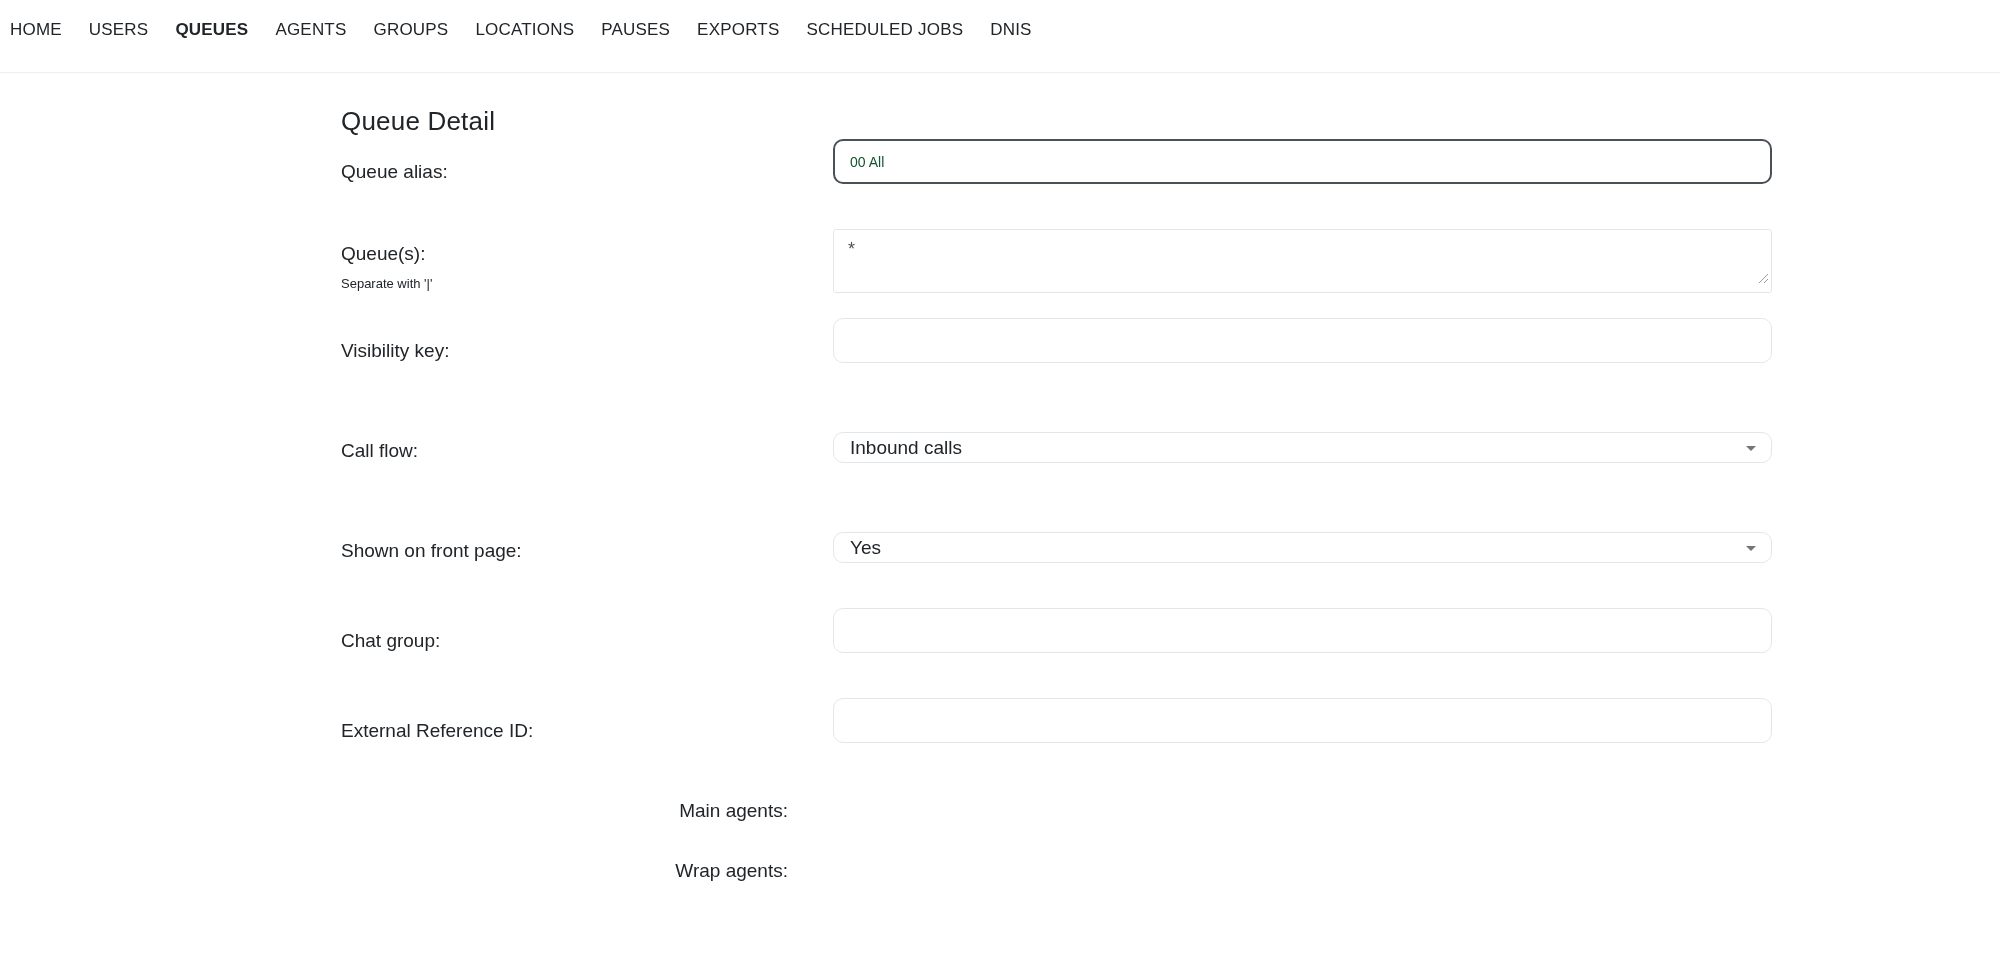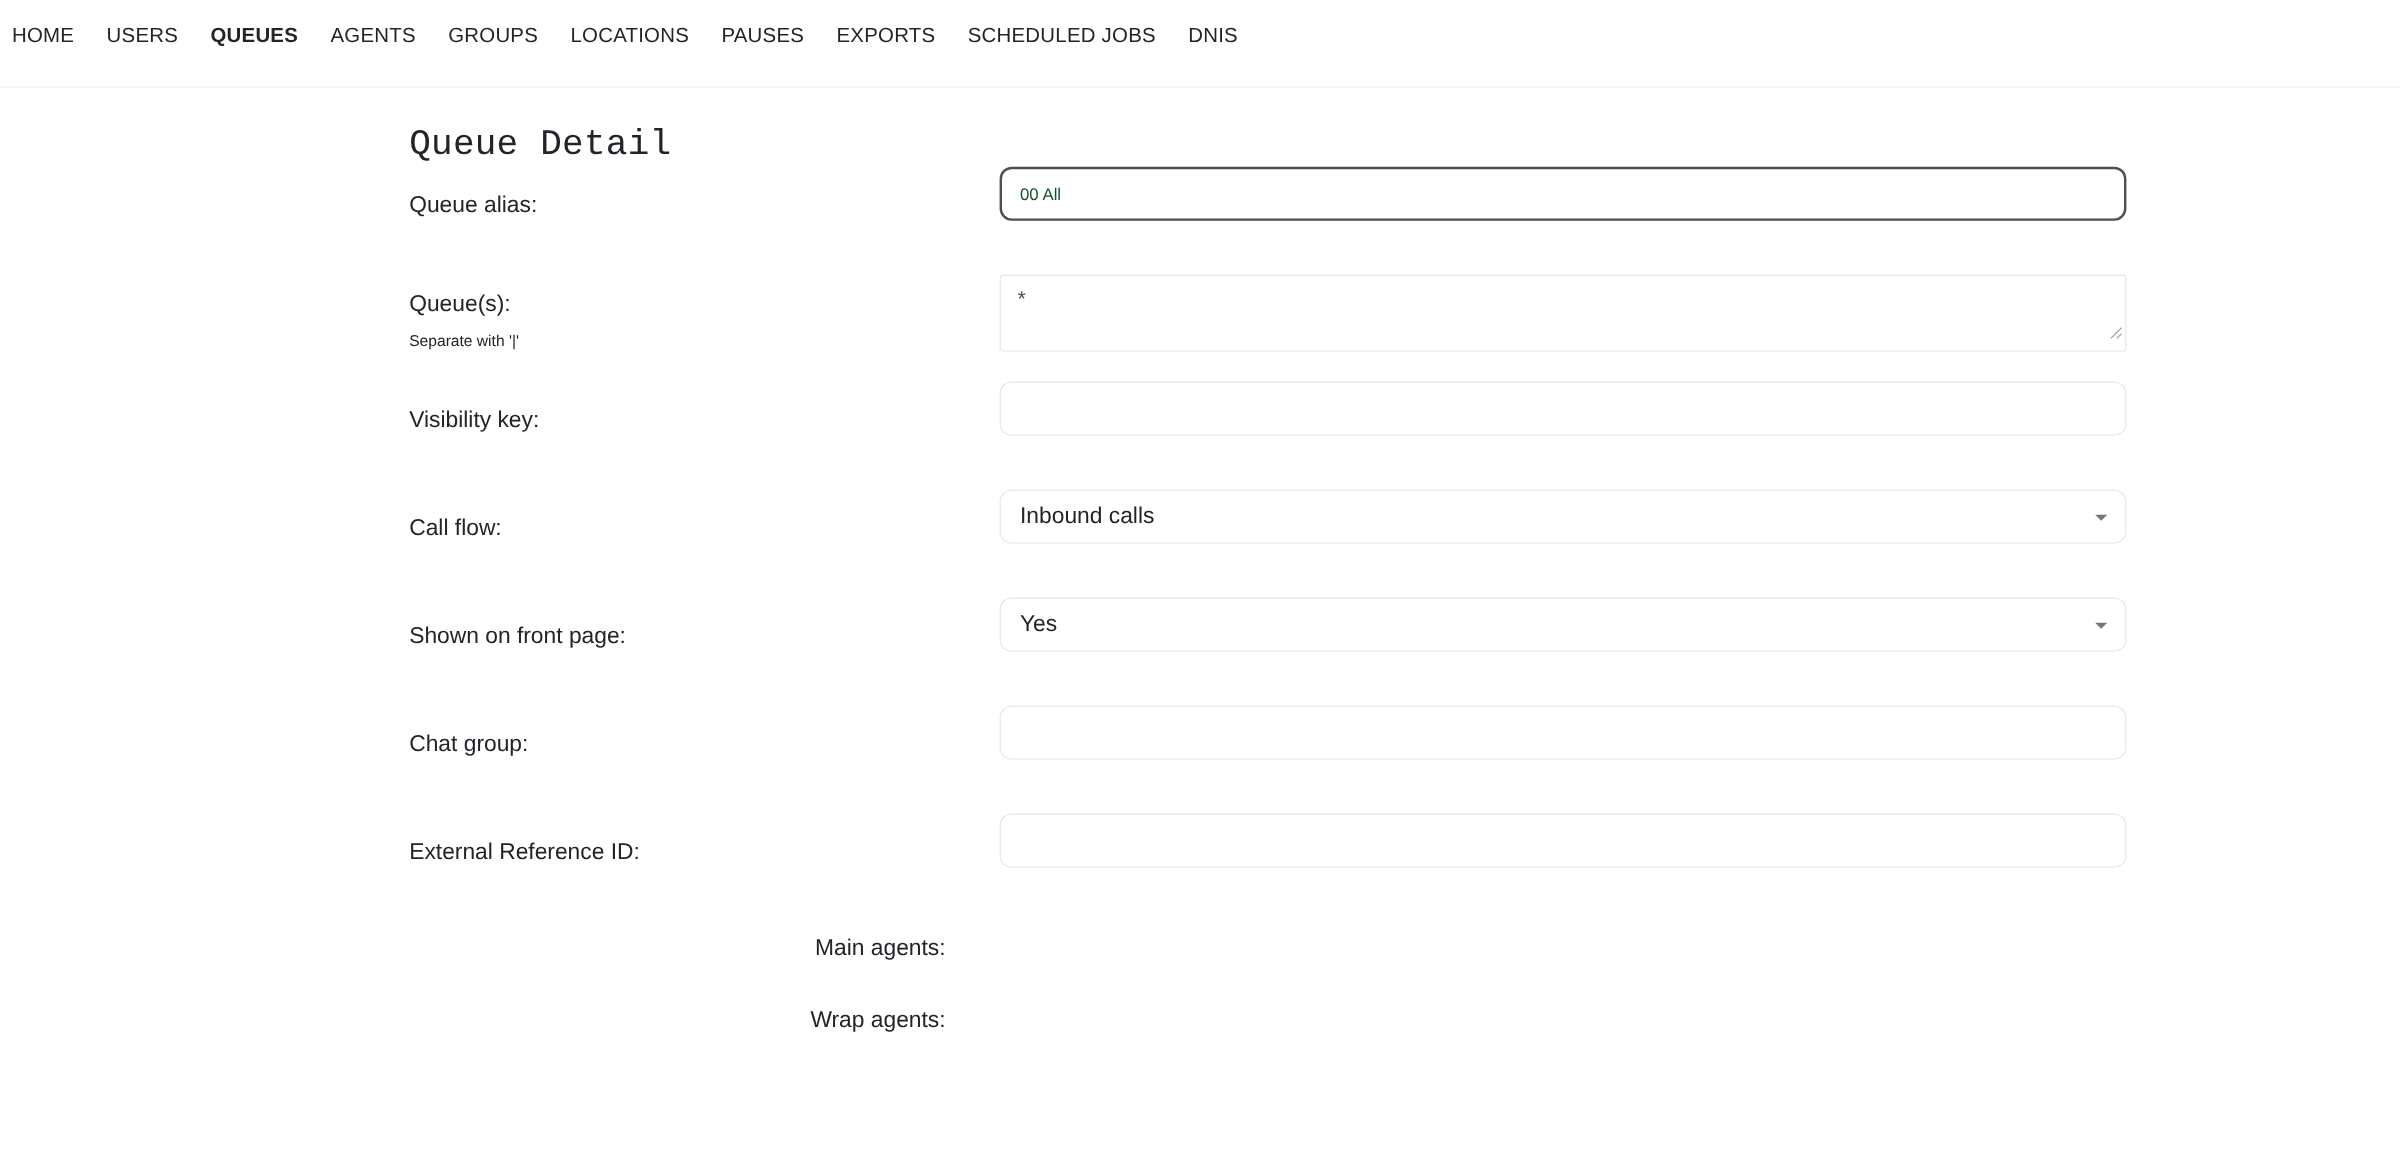--- a/index.html
+++ b/index.html
@@ -29,26 +29,25 @@
     letter-spacing: 0.2px;
     white-space: nowrap;
     cursor: pointer;
   }
   .top-nav a.active { font-weight: 700; }
 
   
   .content { padding-left: 341px; }
 
   .page-title {
-    font-size: 30px;
+    font-size: 26px;
     font-weight: 500;
     line-height: 36px;
     margin: 30px 0 0 0;
     letter-spacing: 0.2px;
-    font-family: Liberation Mono, monospace;
   }
 
   .form { margin-top: 0; }
 
   .form-row {
     display: flex;
     align-items: flex-end;
     margin-bottom: 45px;
   }
   .form-row.row-textarea { margin-bottom: 25px; }
@@ -87,30 +86,31 @@
     font-family: Liberation Sans, sans-serif;
   }
   .text-input.focused {
     border: 2px solid #495057;
     padding: 0 15px;
   }
 
   .select-box {
     position: relative;
     width: 100%;
-    height: 45px;
+    height: 31px;
     border: 1px solid #e4e7ea;
     border-radius: 10px;
     background: #ffffff;
     display: flex;
     align-items: center;
     padding: 0 36px 0 16px;
     font-size: 19px;
     color: #212529;
     cursor: pointer;
+    margin-top: 24px;
   }
   .caret-down {
     position: absolute;
     right: 15px;
     top: 50%;
     margin-top: -2px;
     width: 0; height: 0;
     border-left: 5px solid transparent;
     border-right: 5px solid transparent;
     border-top: 5px solid #757575;

